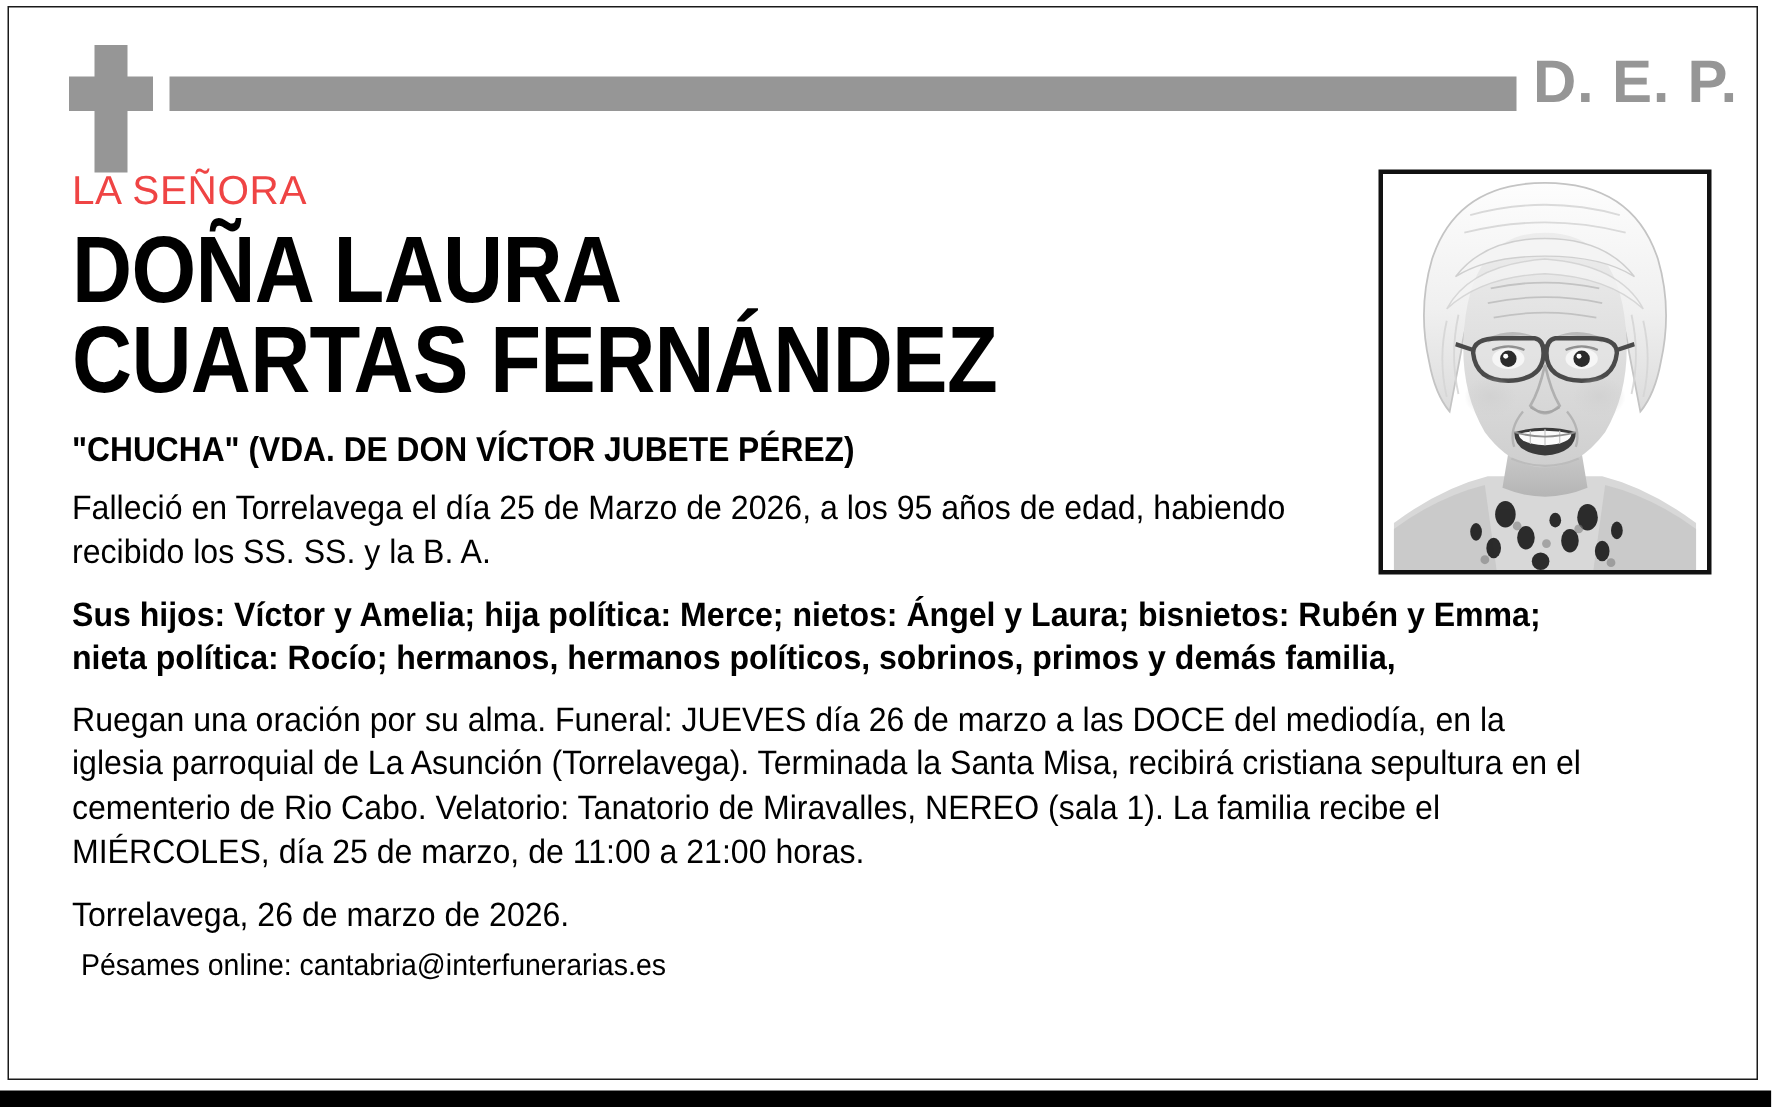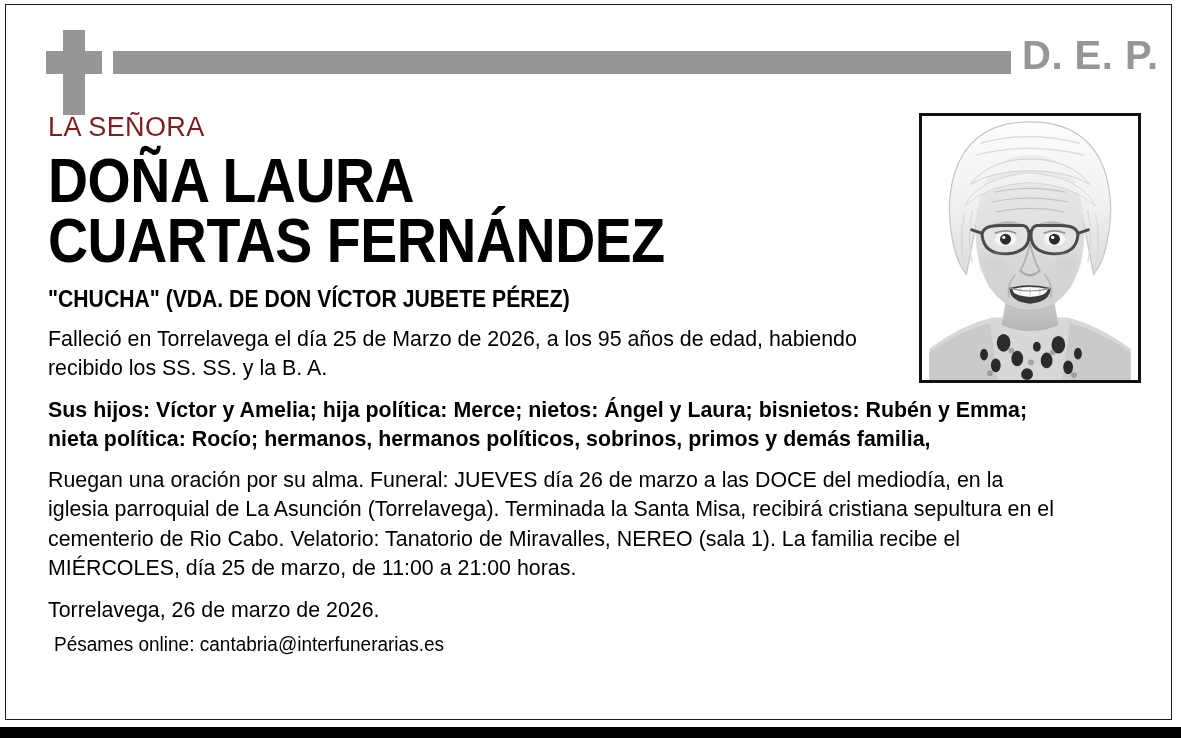--- a/index.html
+++ b/index.html
@@ -100,21 +100,21 @@
     position: absolute;
     left: 48px;
     top: 113px;
     width: 860px;
   }
 
   .eyebrow {
     font-size: 27px;
     font-weight: 300;
     letter-spacing: 0.4px;
-    color: #7f1d1d;
+    color: #ef4444;
     line-height: 1.05;
     margin: 0 0 10px 0;
   }
 
   .name {
     font-size: 63px;
     font-weight: 700;
     line-height: 0.94;
     letter-spacing: -0.5px;
     color: #000;

